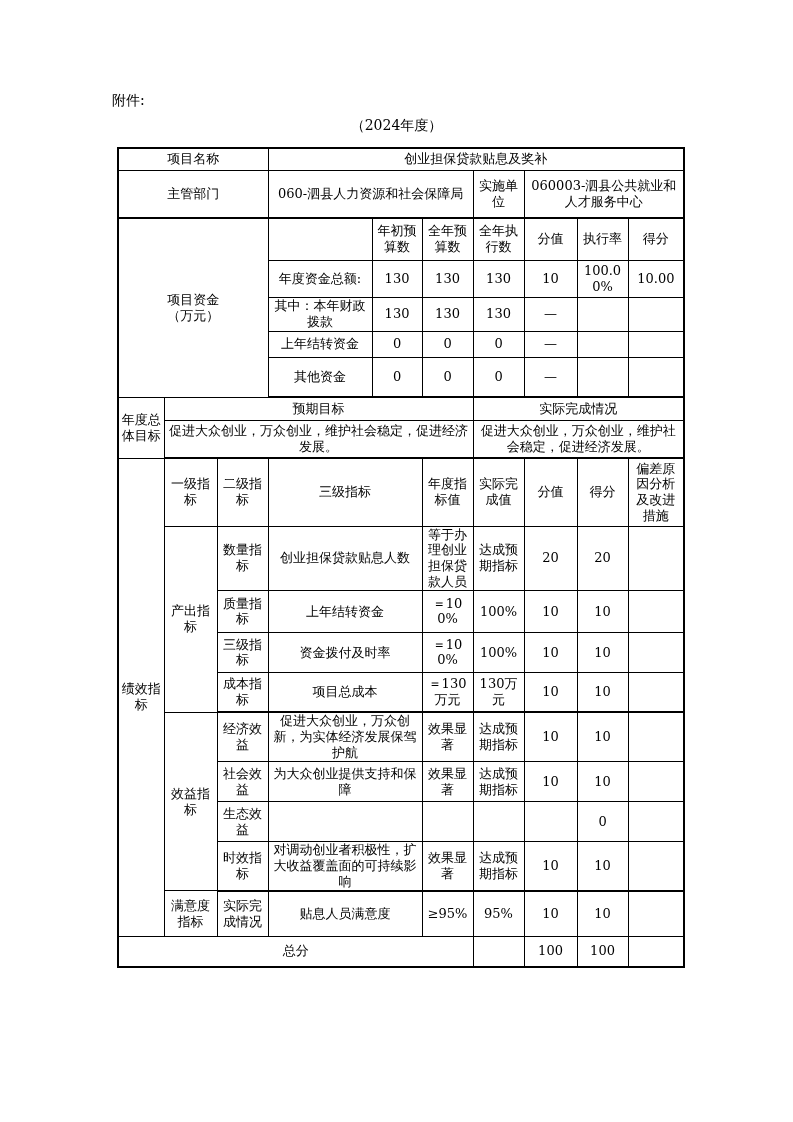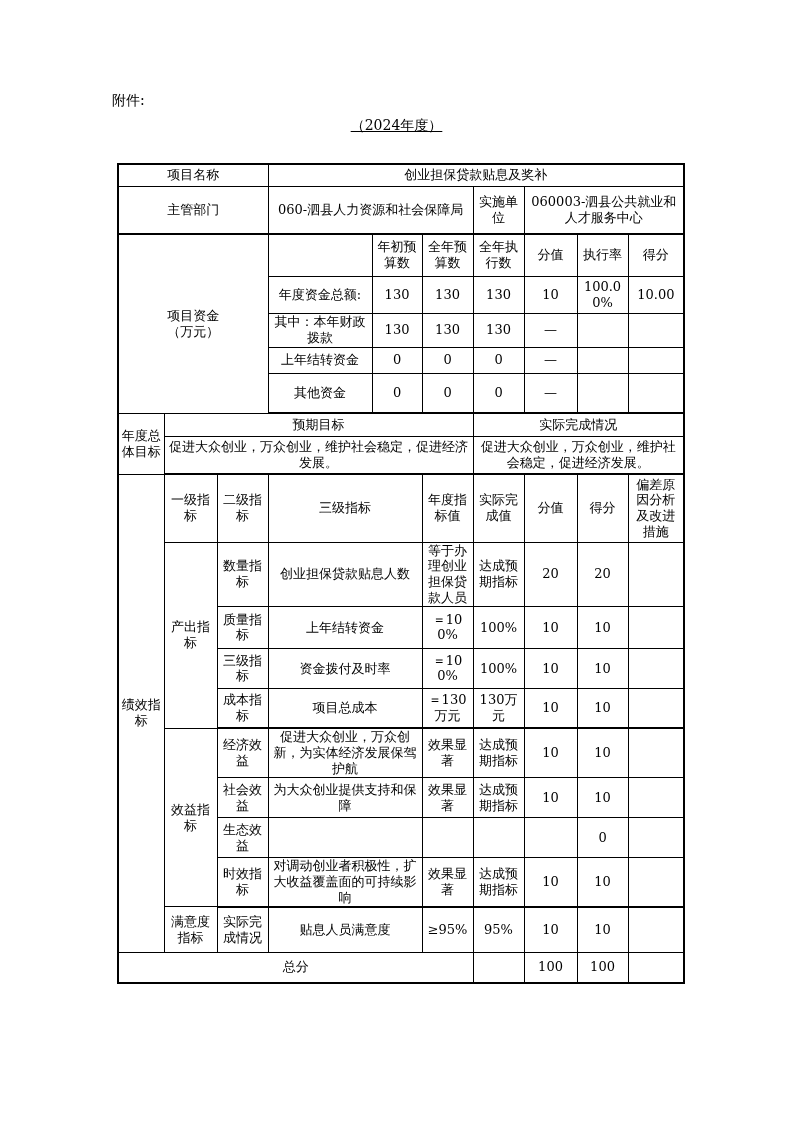--- a/index.html
+++ b/index.html
@@ -18,32 +18,30 @@
     top: 92px;
     font-size: 14px;
   }
   .doc-title {
     position: absolute;
     left: 0;
     top: 117px;
     width: 793px;
     text-align: center;
     font-size: 14px;
-    text-decoration: underline;
   }
   table.main {
     position: absolute;
     left: 117px;
     top: 147px;
     width: 566px;
     border-collapse: collapse;
     table-layout: fixed;
     border: 2px solid #000;
     font-size: 13px;
-    margin-top: 16px;
   }
   table.main td {
     border: 1px solid #000;
     padding: 0 2px;
     text-align: center;
     vertical-align: middle;
     line-height: 1.22;
     overflow: hidden;
     word-break: break-all;
   }

